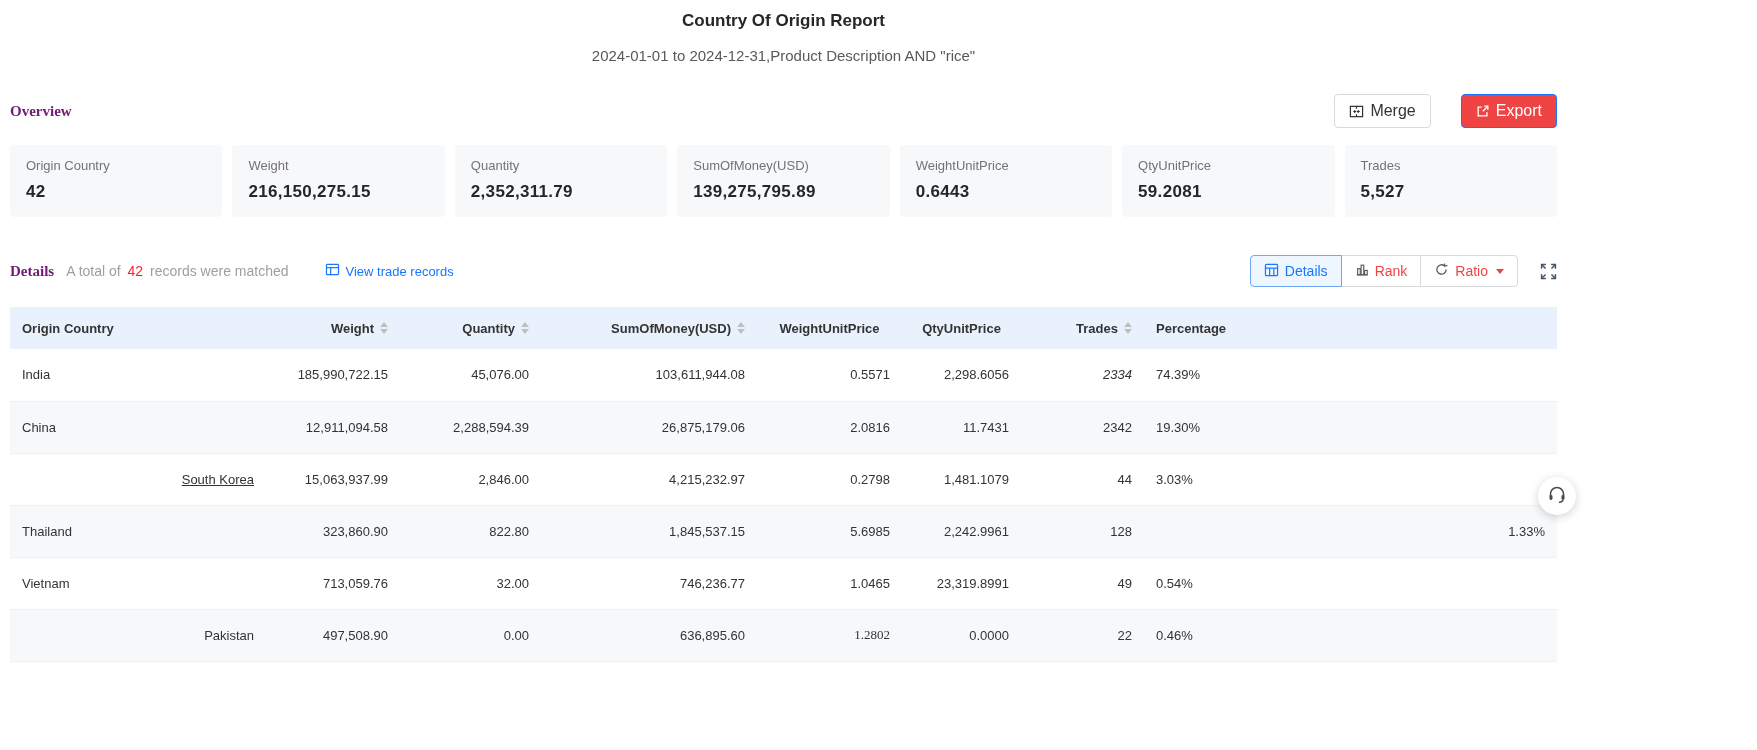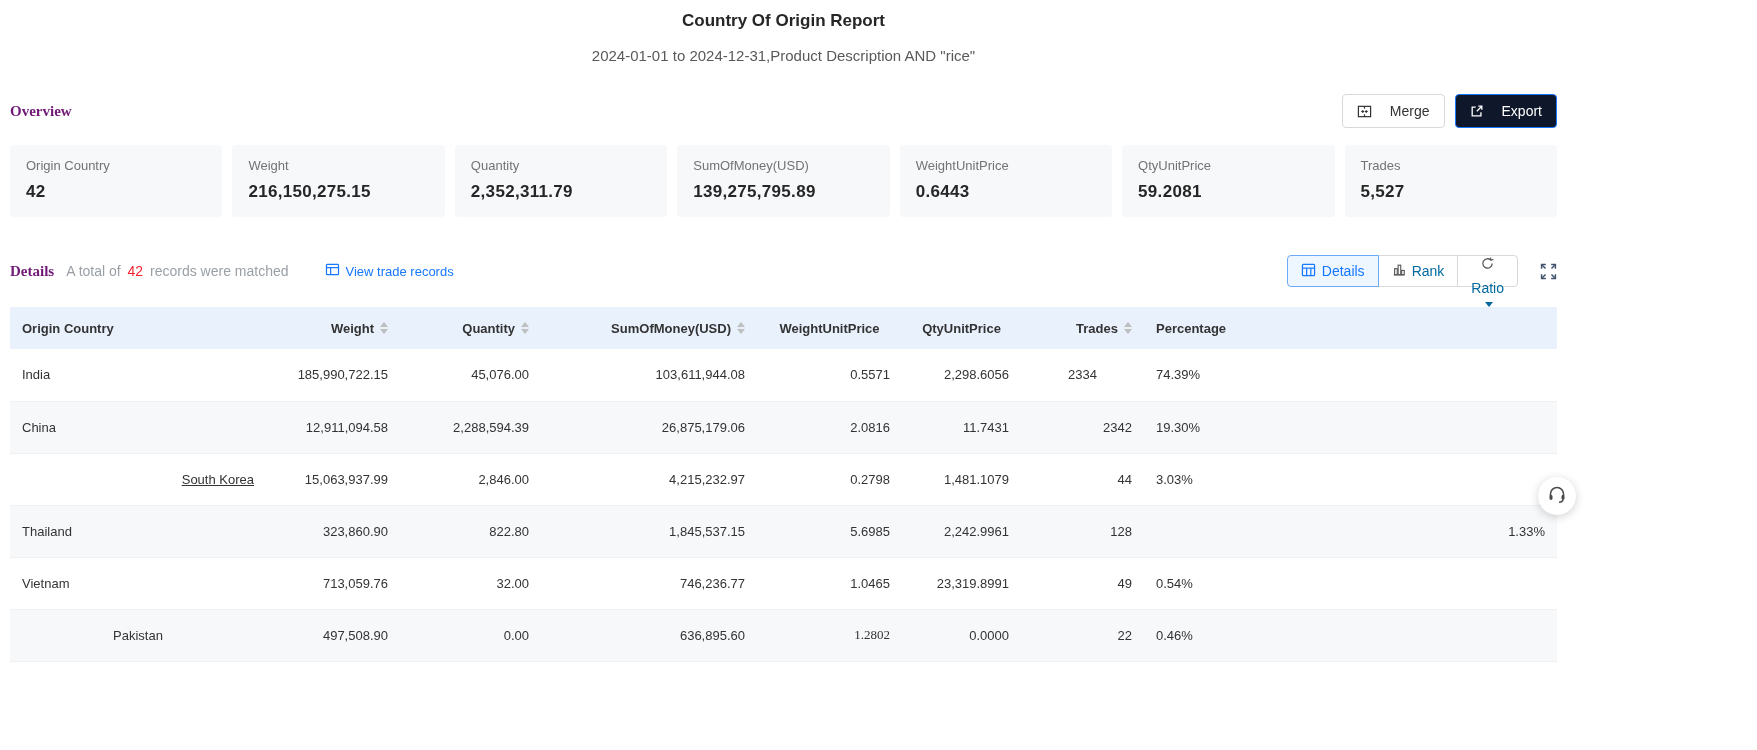--- a/index.html
+++ b/index.html
@@ -9,43 +9,43 @@
 
   
   .report-header { text-align:center; padding-top:9px; }
   .report-title { font-size:17px; font-weight:600; color:#262626; line-height:24px; }
   .report-subtitle { margin-top:13px; font-size:15px; font-weight:500; color:#595959; line-height:20px; }
 
   
   .overview-bar { margin-top:28px; display:flex; align-items:center; justify-content:space-between; height:34px; }
   .section-title { font-size:15px; font-weight:700; color:#701a75;font-family:Liberation Serif, serif; }
   .actions { display:flex; gap:10px; }
-  .btn { display:inline-flex; align-items:center; gap:18px; height:34px; padding:0 14px; border-radius:4px;
-         border:1px solid #d9d9d9; background:#fff; color:#333; font-size:14px; cursor:pointer; font-family:inherit; }
+  .btn { display:inline-flex; align-items:center; gap:6px; height:34px; padding:0 14px; border-radius:4px;
+         border:1px solid #d9d9d9; background:#fff; color:#333; font-size:16px; cursor:pointer; font-family:inherit;margin-left:20px; }
   .btn .ic { display:inline-flex; }
-  .btn.primary { background:#0f172a; border-color:#1677ff; color:#fff; }
+  .btn.primary { background:#ef4444; border-color:#1677ff; color:#fff; }
 
   
   .cards { margin-top:17px; display:flex; gap:10px; }
   .card { flex:1 1 0; height:72px; background:#f7f8fa; border-radius:4px; padding:13px 16px 0 16px; }
   .card-label { font-size:13px; color:#737373; line-height:16px; }
   .card-value { margin-top:8px; font-size:17px; font-weight:700; color:#262626; letter-spacing:.3px; }
 
   
   .details-bar { margin-top:38px; display:flex; align-items:center; justify-content:space-between; height:32px; }
   .details-left { display:flex; align-items:center; }
   .matched { margin-left:12px; font-size:14px; color:#9aa0a6; }
   .matched .count { color:#f5222d; margin:0 3px; }
   .link { margin-left:36px; display:inline-flex; align-items:center; gap:6px; font-size:13px; color:#1677ff; text-decoration:none; cursor:pointer; }
   .details-right { display:flex; align-items:center; gap:22px; }
   .btn-group { display:inline-flex; }
   .seg { display:inline-flex; align-items:center; gap:6px; height:32px; padding:0 13px; background:#fff;
-         border:1px solid #d9d9d9; color:#0369a1; font-size:14px; cursor:pointer; font-family:inherit; margin-left:-1px; }
+         border:1px solid #d9d9d9; color:#ef4444; font-size:14px; cursor:pointer; font-family:inherit; margin-left:-1px; }
   .seg:first-child { border-radius:4px 0 0 4px; margin-left:0; }
-  .seg:last-child { border-radius:0 4px 4px 0;flex-direction:column; }
+  .seg:last-child { border-radius:0 4px 4px 0; }
   .seg.active { background:#eef6ff; border-color:#6ea8f8; color:#1677ff; position:relative; z-index:1; }
   .caret-down { width:0; height:0; border-left:4px solid transparent; border-right:4px solid transparent; border-top:5px solid currentColor; margin-left:2px; }
   .fullscreen-btn { display:inline-flex; cursor:pointer; color:#44546f; }
 
   
   .table-wrap { margin-top:20px; }
   table { width:100%; border-collapse:collapse; table-layout:fixed; }
   thead th { background:#e9f1fd; height:42px; font-size:13px; font-weight:700; color:#333; padding:0 12px; }
   tbody td { height:52px; font-size:13px; color:#333; padding:0 12px; border-bottom:1px solid #f0f0f0; background:#fff; }
   tbody tr:nth-child(even) td { background:#f7f8fa; }
@@ -246,21 +246,21 @@
             </tr>
         </thead>
         <tbody id="tbody">
             <tr>
               <td style="text-align: left;">India</td>
               <td style="text-align: right;">185,990,722.15</td>
               <td style="text-align: right;">45,076.00</td>
               <td style="text-align: right;">103,611,944.08</td>
               <td style="text-align: right;">0.5571</td>
               <td style="text-align: right;">2,298.6056</td>
-              <td style="text-align: center;">2334</td>
+              <td style="text-align: right; font-style: italic;">2334</td>
               <td style="text-align: left;">74.39%</td>
             </tr>
             <tr>
               <td style="text-align: left;">China</td>
               <td style="text-align: right;">12,911,094.58</td>
               <td style="text-align: right;">2,288,594.39</td>
               <td style="text-align: right;">26,875,179.06</td>
               <td style="text-align: right;">2.0816</td>
               <td style="text-align: right;">11.7431</td>
               <td style="text-align: right;">2342</td>
@@ -290,21 +290,21 @@
               <td style="text-align: left;">Vietnam</td>
               <td style="text-align: right;">713,059.76</td>
               <td style="text-align: right;">32.00</td>
               <td style="text-align: right;">746,236.77</td>
               <td style="text-align: right;">1.0465</td>
               <td style="text-align: right;">23,319.8991</td>
               <td style="text-align: right;">49</td>
               <td style="text-align: left;">0.54%</td>
             </tr>
             <tr>
-              <td style="text-align: center;">Pakistan</td>
+              <td style="text-align: right;">Pakistan</td>
               <td style="text-align: right;">497,508.90</td>
               <td style="text-align: right;">0.00</td>
               <td style="text-align: right;">636,895.60</td>
               <td style="text-align: right; font-family: Liberation Serif, serif;">1.2802</td>
               <td style="text-align: right;">0.0000</td>
               <td style="text-align: right;">22</td>
               <td style="text-align: left;">0.46%</td>
             </tr>
           </tbody>
       </table>

